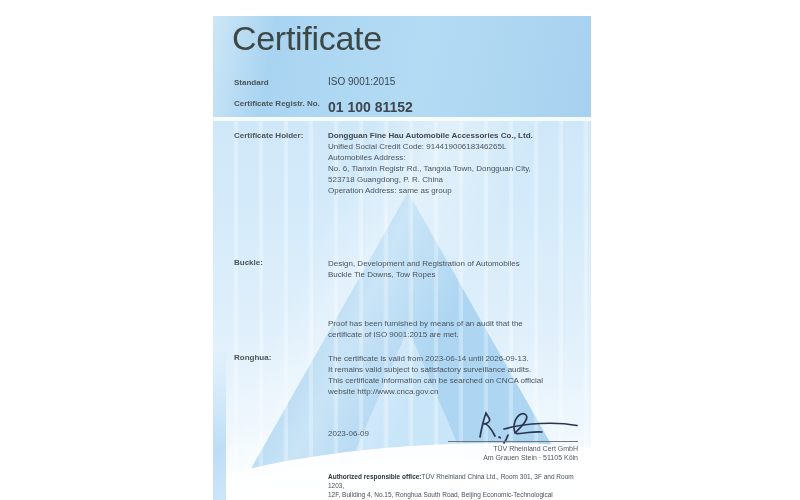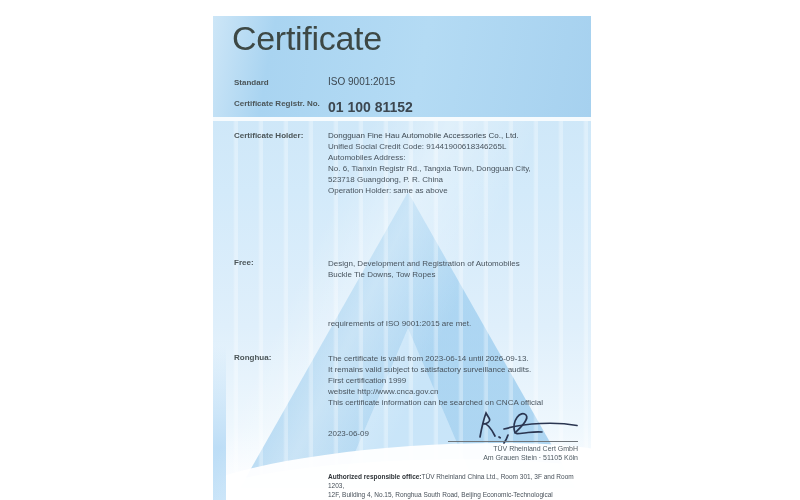--- a/index.html
+++ b/index.html
@@ -69,21 +69,21 @@
   }
   .left-strip{
     position:absolute;left:0;top:330px;width:13px;height:170px;z-index:1;
     background:linear-gradient(180deg,rgba(198,227,248,0) 0%,rgba(186,220,246,0.95) 60%,rgba(196,226,248,0.95) 100%);
   }
 
   
   .lbl{position:absolute;left:21px;font-size:8px;color:#4b5558;z-index:3;font-weight:bold;}
   .val{position:absolute;left:115px;font-size:14px;color:#49545e;z-index:3;}
   .block{position:absolute;left:115px;width:255px;font-size:8px;line-height:11px;color:#49545e;z-index:3;}
-  .bold{font-weight:normal;color:#3e4952;}
+  .bold{font-weight:bold;color:#3e4952;}
   .std-val{top:60px;font-size:10px;font-weight:normal;color:#3c4750;}
   .reg-val{top:83px;font-weight:bold;color:#3c4750;}
 
   .issue-date{position:absolute;left:115px;top:413px;font-size:8px;color:#49545e;z-index:3;}
   .sig-wrap{position:absolute;left:258px;top:392px;width:112px;height:36px;z-index:3;}
   .sig-line{position:absolute;left:235px;top:425px;width:130px;height:1px;background:#70767b;z-index:3;}
   .issuer{
     position:absolute;left:215px;top:429px;width:150px;z-index:3;
     text-align:right;font-size:7px;line-height:8.5px;color:#4e5a62;
   }
@@ -117,40 +117,40 @@
     <div class="lbl" style="top:83px">Certificate Registr. No.</div>
     <div class="val reg-val">01 100 81152</div>
 
     <div class="lbl" style="top:115px">Certificate Holder:</div>
     <div class="block" style="top:114px">
       <div class="bold">Dongguan Fine Hau Automobile Accessories Co., Ltd.</div>
       <div>Unified Social Credit Code: 91441900618346265L</div>
       <div>Automobiles Address:</div>
       <div>No. 6, Tianxin Registr Rd., Tangxia Town, Dongguan City,</div>
       <div>523718 Guangdong, P. R. China</div>
-      <div>Operation Holder: same as above</div>
+      <div>Operation Address: same as group</div>
     </div>
 
-    <div class="lbl" style="top:242px">Free:</div>
+    <div class="lbl" style="top:242px">Buckle:</div>
     <div class="block" style="top:242px">
       <div>Design, Development and Registration of Automobiles</div>
       <div>Buckle Tie Downs, Tow Ropes</div>
     </div>
 
     <div class="block" style="top:302px">
-      <div>requirements of ISO 9001:2015 are met.</div>
+      <div>Proof has been furnished by means of an audit that the</div>
+      <div>certificate of ISO 9001:2015 are met.</div>
     </div>
 
     <div class="lbl" style="top:337px">Ronghua:</div>
     <div class="block" style="top:337px">
       <div>The certificate is valid from 2023-06-14 until 2026-09-13.</div>
       <div>It remains valid subject to satisfactory surveillance audits.</div>
-      <div>First certification 1999</div>
+      <div>This certificate information can be searched on CNCA official</div>
       <div>website http://www.cnca.gov.cn</div>
-      <div>This certificate information can be searched on CNCA official</div>
     </div>
 
     <div class="issue-date">2023-06-09</div>
 
     <div class="sig-wrap">
       <svg width="112" height="36" viewBox="0 0 112 36">
         <g fill="none" stroke="#2a3550" stroke-width="1.7" stroke-linecap="round">
           <path d="M9 29 C11 18 13.5 9 15 5 C17 9 21 12 17 14.5 C14 16.5 11 16 12.5 15.5 C17 15.5 21 22 24 28"></path>
           <path d="M28 29 l1.2 0.8"></path>
           <path d="M44 25 C40 12 50 2 55 7 C58.5 11 50 19 45.5 23.5 C42 27 49 25.5 57 24.5 C63 23.8 67 23.5 71 24"></path>

